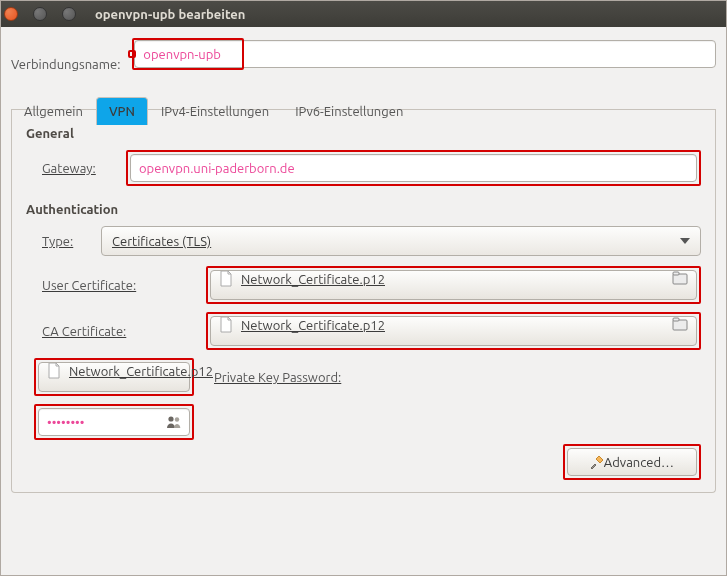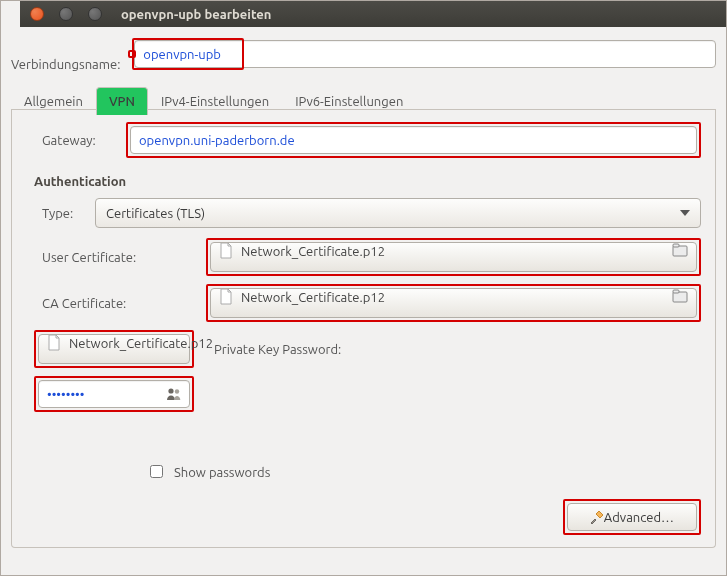--- a/index.html
+++ b/index.html
@@ -13,26 +13,25 @@
     height: 576px;
     overflow: hidden;
     border: 1px solid #b0a9a2;
   }
   
   .titlebar {
     height: 26px;
     background: linear-gradient(to bottom,#4c4b46 0%, #3d3c37 100%);
     display: flex;
     align-items: center;
-    padding: 0 10px;
+    padding: 0 3px;
     color: #dfdbd2;
     font-weight: bold;
     font-size: 13px;
     gap:11px;
-    margin-left:19px;
   }
   .wbtn {
     width:14px; height:14px; border-radius:50%;
     display:inline-block; margin-right:4px;
     background: radial-gradient(circle at 30% 30%, #777, #555);
     border:1px solid #333;
   }
   .wbtn.close { background: radial-gradient(circle at 30% 30%, #f08050, #e95420); border-color:#9b3b15;}
   .titlebar .title { margin-left:4px; }
   
@@ -41,55 +40,56 @@
   .label { color:#555; }
   .hl { border:2px solid #d40000; border-radius:2px; }
   input.text, .field {
     width:100%;
     height:28px;
     padding:12px 8px;
     border:1px solid #b3afa8;
     border-radius:4px;
     background:#ffffff;
     font: inherit;
-    color:#1d4ed8;
+    color:#ec4899;
     box-shadow: inset 0 1px 1px rgba(0,0,0,.06);
   }
   
   .tabs { display:flex; border-bottom:1px solid #c7c2bb; margin-top:4px; }
   .tab {
     padding:6px 12px 7px;
     border:1px solid transparent;
     border-bottom:none;
     border-top-left-radius:4px;
     border-top-right-radius:4px;
     color:#555;
     position:relative;
-    top:6px;
+    top:16px;
     cursor:pointer;
   }
   .tab.active {
-    background:#22c55e;
+    background:#0ea5e9;
     border-color:#c7c2bb;
     color:#3c3c3c;
     font-weight:500;
   }
   .tabpane {
     border:1px solid #c7c2bb;
     border-top:none;
     border-radius:0 0 4px 4px;
     padding:12px 14px 12px 14px;
   }
   .section-title { font-weight:bold; color:#4e4a45; margin:4px 0 10px 0; }
   .formgrid {
     display:grid;
     grid-template-columns: 160px 1fr;
     row-gap:8px;
     column-gap:12px;
     align-items:center;
+    text-decoration:underline;
   }
   .formgrid .label { text-align:left; padding-left:8px; }
   .select {
     display:flex; align-items:center; justify-content:space-between;
     height:30px; padding:0 10px;
     border:1px solid #b3afa8; border-radius:4px;
     background:linear-gradient(#fdfdfc,#ebe8e3);
     cursor:pointer;
   }
   .filebtn {
@@ -144,31 +144,32 @@
 
   <div class="tabs">
     <div class="tab">Allgemein</div>
     <div class="tab active">VPN</div>
     <div class="tab">IPv4-Einstellungen</div>
     <div class="tab">IPv6-Einstellungen</div>
   </div>
 
   <div class="tabpane">
 
+    <div class="section-title">General</div>
 
     <div class="formgrid" style="grid-template-columns:80px 1fr; margin-left:8px;">
       <div class="label">Gateway:</div>
       <div class="hl hl-block">
         <input class="text" type="text" value="openvpn.uni-paderborn.de" style="">
       </div>
     </div>
 
-    <div class="section-title" style="margin-top:16px;margin-left:8px;">Authentication</div>
-
-    <div class="formgrid" style="grid-template-columns:55px 1fr; margin-left:8px; margin-bottom:10px;gap:6px;">
+    <div class="section-title" style="margin-top:16px;">Authentication</div>
+
+    <div class="formgrid" style="grid-template-columns:55px 1fr; margin-left:8px; margin-bottom:10px;">
       <div class="label">Type:</div>
       <div class="select">
         <span>Certificates (TLS)</span>
         <span class="caret-down"></span>
       </div>
     </div>
 
     <div class="formgrid" style="margin-left:8px;">
       <div class="label">User Certificate:</div>
       <div class="hl hl-block">
@@ -229,24 +230,20 @@
                 <circle cx="5" cy="4" r="2.6" fill="#6b6762"></circle>
                 <path d="M1 13c0-3 2-4.5 4-4.5s4 1.5 4 4.5" fill="#6b6762"></path>
                 <circle cx="11" cy="4.5" r="2.2" fill="#a6a29b"></circle>
                 <path d="M8 13c0-2.6 1.7-4 3-4s3.3 1.4 3.3 4" fill="#a6a29b"></path>
               </svg>
           </span>
         </div>
       </div>
     </div>
 
-    <div class="checkbox-row">
-      <input type="checkbox" style="">
-      <span>Show passwords</span>
-    </div>
 
     <div class="adv-wrap">
       <div class="hl" style="padding:2px;">
         <button class="btn">
           <svg width="14" height="14">
             <path d="M9 1l4 4-3 3-4-4z" fill="#f6b65a" stroke="#c98a2d"></path>
             <path d="M5 9l-4 4 1 1 4-4z" fill="#9b9690" stroke="#6e6a64"></path>
           </svg>
           <span>Advanced…</span>
         </button>

